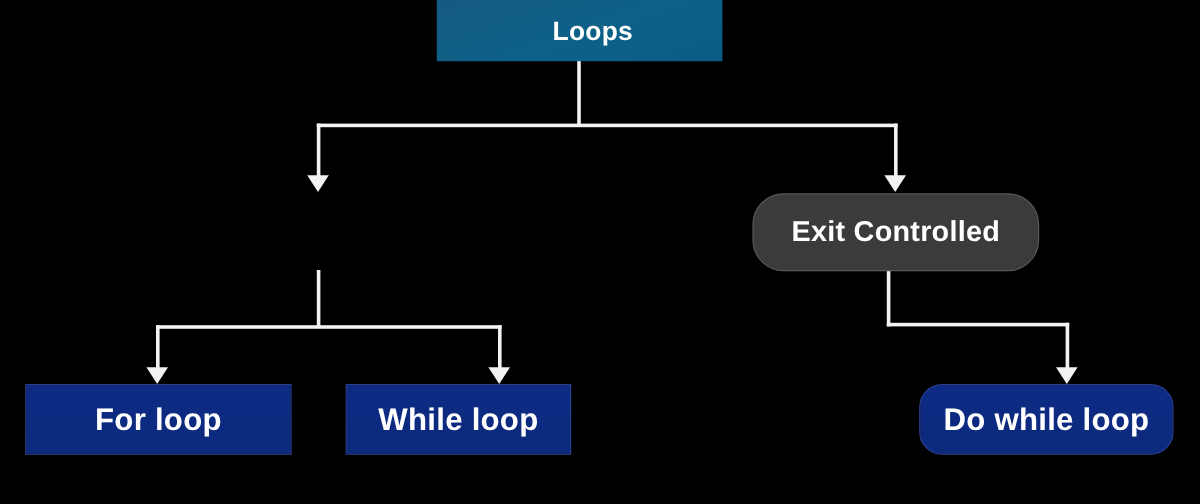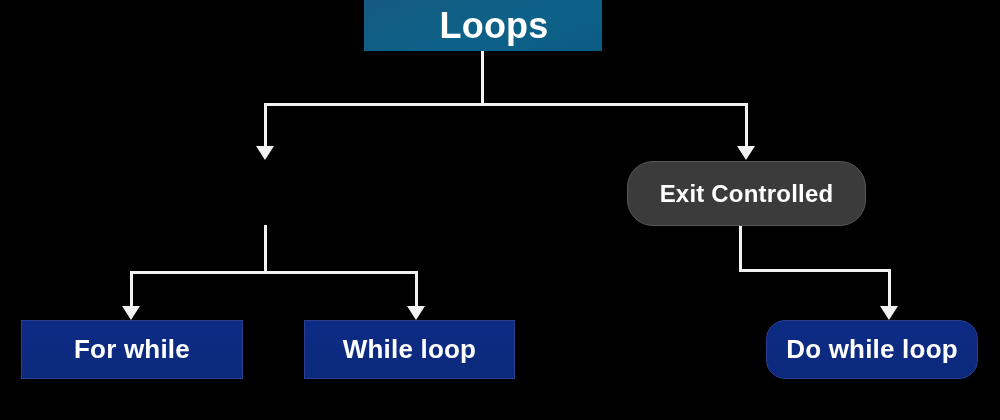--- a/index.html
+++ b/index.html
@@ -22,21 +22,21 @@
     align-items: center;
     justify-content: center;
     color: #ffffff;
     font-weight: bold;
     text-align: center;
     letter-spacing: 0.2px;
     user-select: none;
   }
   .node-root {
     background: linear-gradient(160deg, #155a80 0%, #0d6188 55%, #0b5c85 100%);
-    font-size: 36px;
+    font-size: 22px;
     padding-left: 22px;
   }
   .node-mid {
     background: #3b3b3b;
     border: 1px solid #585858;
     font-size: 24px;
   }
   .node-leaf {
     background: linear-gradient(180deg, #0d2b84 0%, #0b2a7c 100%);
     border: 1px solid #2a3f8f;
@@ -79,19 +79,19 @@
   <div class="conn conn-v" style="left:739px; top:225px; width:3px; height:47px;"></div>
   <div class="conn conn-h" style="left:739px; top:269px; width:152px; height:3px;"></div>
   <div class="conn conn-v" style="left:888px; top:269px; width:3px; height:38px;"></div>
   <div class="arrow" style="left:880px; top:306px;"></div>
 
   <div class="node node-root" style="left:364px; top:0px; width:238px; height:51px;">Loops</div>
 
 
   <div class="node node-mid" style="left:627px; top:161px; width:239px; height:65px;border-radius:26px;">Exit Controlled</div>
 
-  <div class="node node-leaf" style="left:21px; top:320px; width:222px; height:59px;">For while</div>
+  <div class="node node-leaf" style="left:21px; top:320px; width:222px; height:59px;">For loop</div>
 
-  <div class="node node-leaf" style="left:304px; top:320px; width:211px; height:59px;">While loop</div>
+  <div class="node node-leaf" style="left:288px; top:320px; width:188px; height:59px;">While loop</div>
 
   <div class="node node-leaf" style="left:766px; top:320px; width:212px; height:59px;border-radius:19px;">Do while loop</div>
 
 </div>
 
 </body></html>

